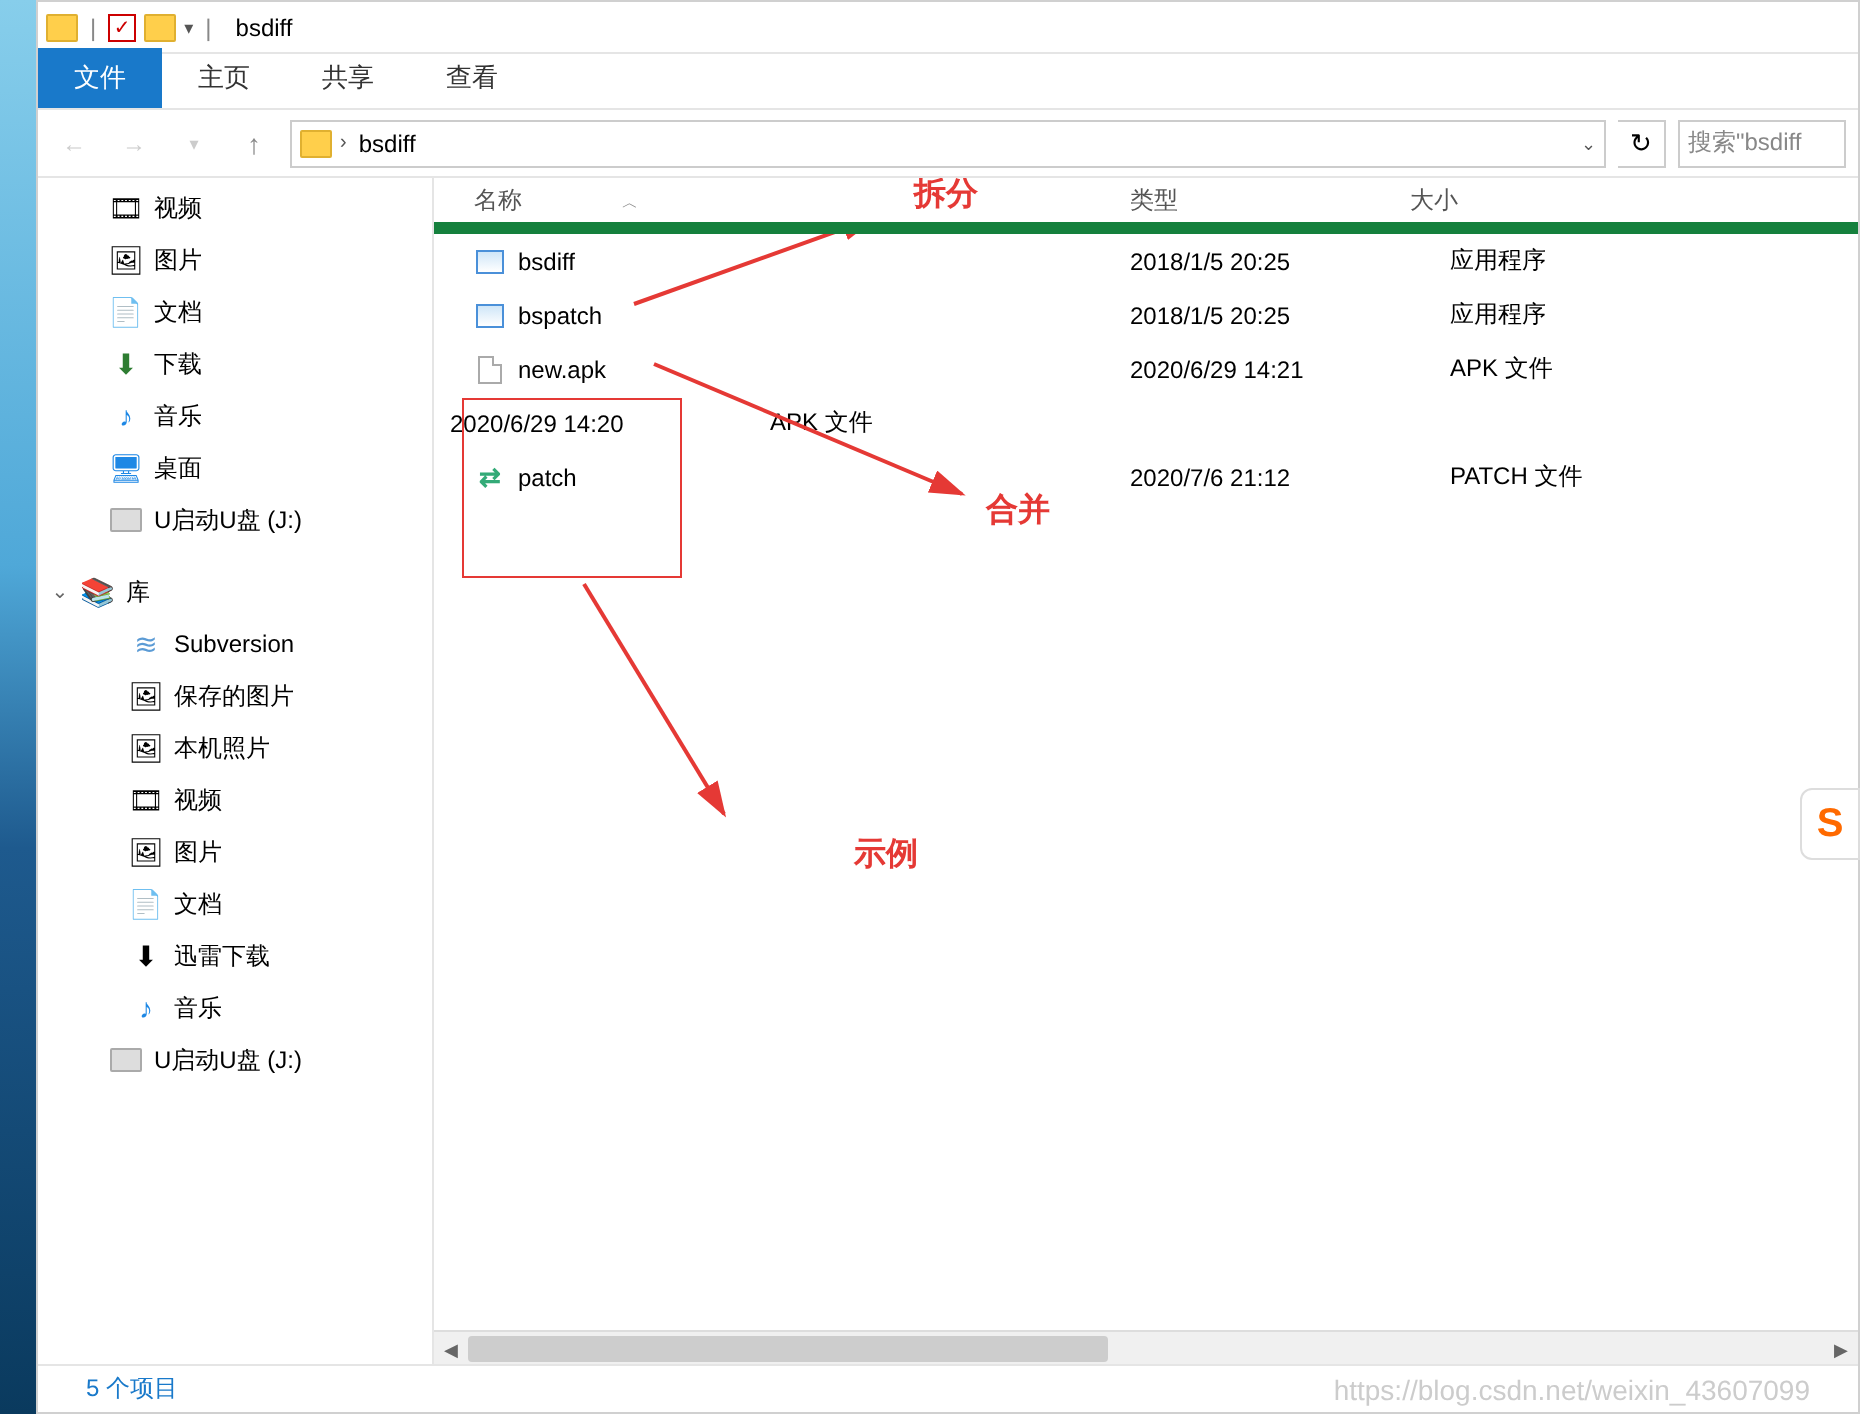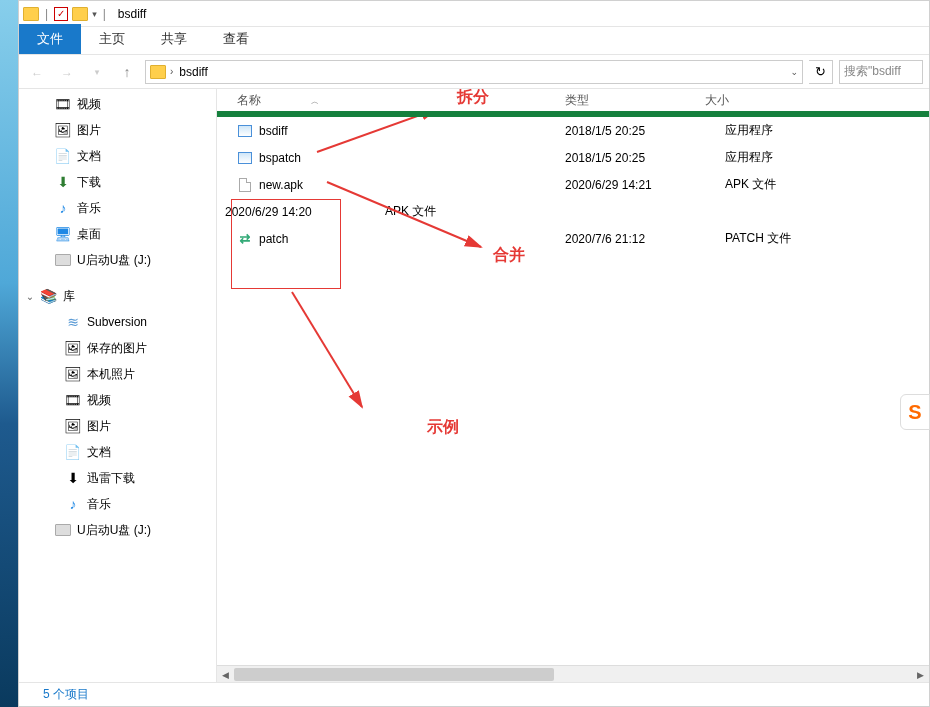--- a/index.html
+++ b/index.html
@@ -283,18 +283,19 @@
         <div class="arrow r">▶</div>
       </div>
     </div>
 
     <div class="anno red-label" style="left:438px;top:-2px;">拆分</div>
   </div>
 
   <div class="statusbar">
     <span>5 个项目</span>
     <span style="flex:1"></span>
+    <span class="watermark">https://blog.csdn.net/weixin_43607099</span>
   </div>
 </div>
 
 <div class="sogou-widget">
   <span>S</span>
 </div>
 
 </body></html>

